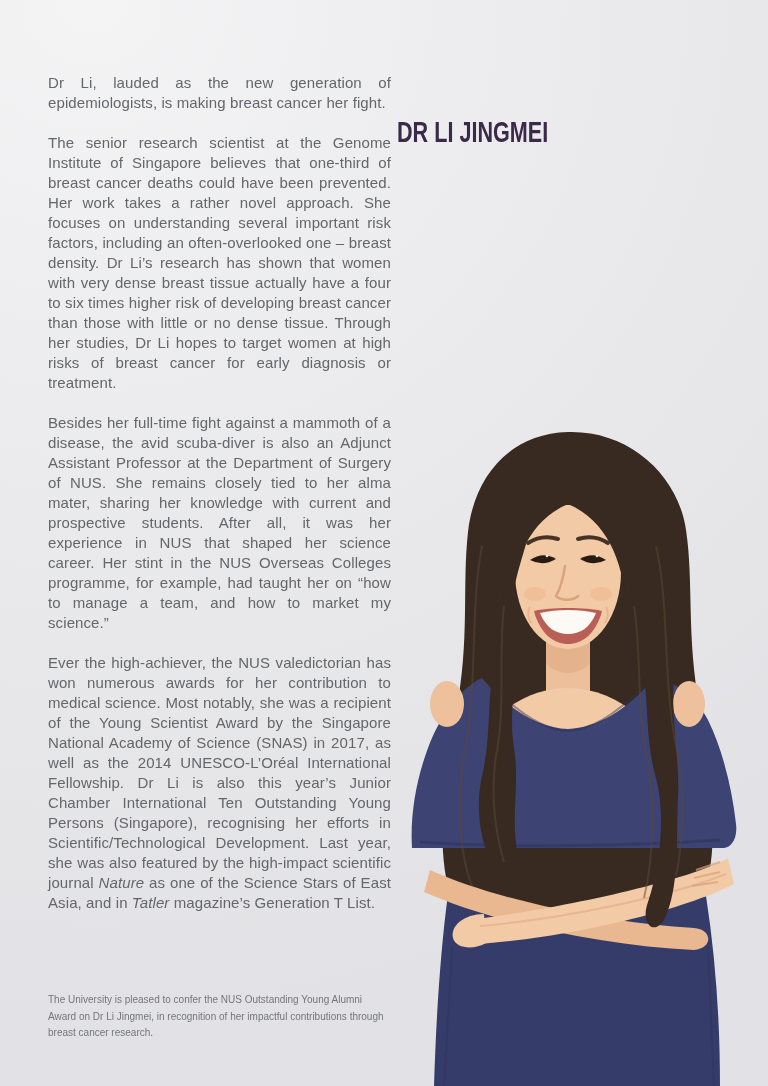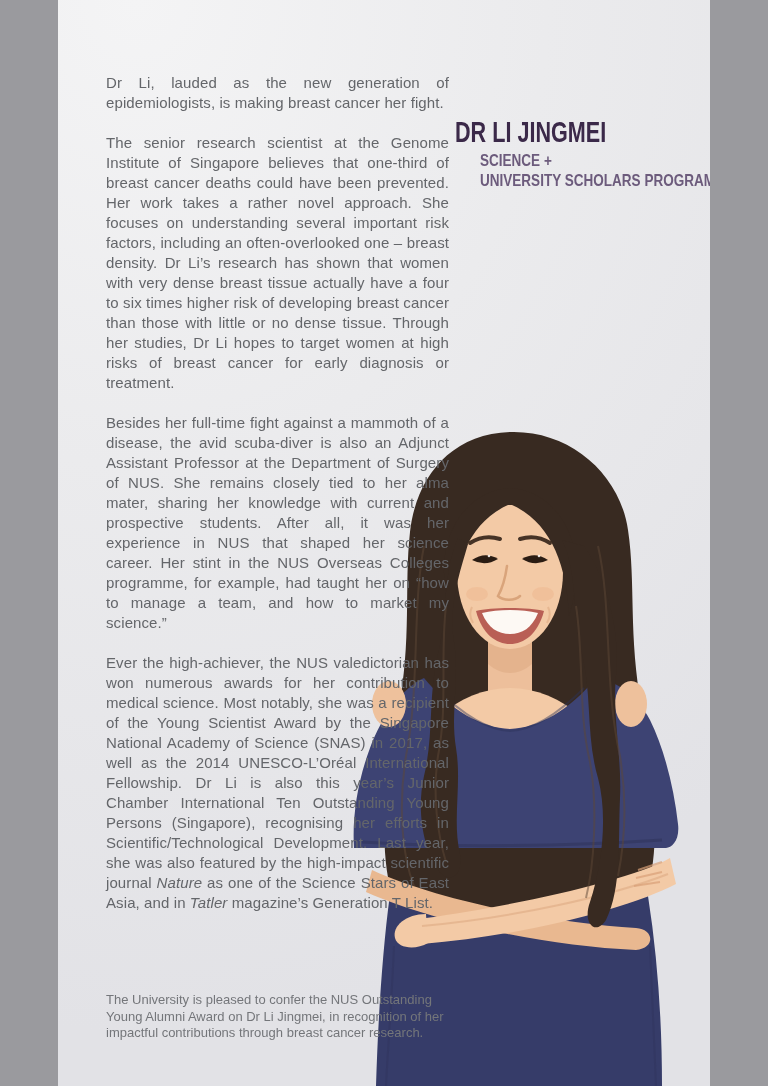--- a/index.html
+++ b/index.html
@@ -1,18 +1,18 @@
 <!DOCTYPE html>
 <html><head>
 <meta charset="utf-8">
 <style>
   html,body { margin:0; padding:0; background:#9a9a9e; }
   .page {
     position: relative;
-    width: 652px;
+    width: 768px;
     height: 1086px;
     margin: 0 auto;
     overflow: hidden;
     background: radial-gradient(140% 95% at 12% 0%, #f4f4f5 0%, #ebebed 45%, #e2e2e6 100%);
     font-family: "Liberation Sans", sans-serif;
   }
   .portrait-wrap { position:absolute; right:0; bottom:0; width:378px; height:660px; }
   .article { position:absolute; left:48px; top:73px; width:343px; }
   .para {
     margin: 0 0 20px 0;
@@ -22,21 +22,21 @@
     text-align: justify;
     letter-spacing: .1px;
   }
   .para em { }
   .footnote {
     position: absolute;
     left: 48px;
     top: 992px;
     width: 338px;
     margin: 0;
-    font-size: 13px;
+    font-size: 10px;
     line-height: 16.5px;
     color: #74767a;
   }
   .profile { position:absolute; left:397px; top:72px;margin-top:44px; }
   .profile-name {
     margin: 0;
     font-size: 30px;
     line-height: 32px;
     font-weight: bold;
     color: #3b2949;
@@ -139,19 +139,15 @@
         <p class="para"><span>The senior research scientist at the Genome Institute of Singapore believes that one-third of breast cancer deaths could have been prevented. Her work takes a rather novel approach. She focuses on understanding several important risk factors, including an often-overlooked one – breast density. Dr Li’s research has shown that women with very dense breast tissue actually have a four to six times higher risk of developing breast cancer than those with little or no dense tissue. Through her studies, Dr Li hopes to target women at high risks of breast cancer for early diagnosis or treatment.</span></p>
         <p class="para"><span>Besides her full-time fight against a mammoth of a disease, the avid scuba-diver is also an Adjunct Assistant Professor at the Department of Surgery of NUS.  She remains closely tied to her alma mater, sharing her knowledge with current and prospective students. After all, it was her experience in NUS that shaped her science career. Her stint in the NUS Overseas Colleges programme, for example, had taught her on “how to manage a team, and how to market my science.”</span></p>
         <p class="para"><span>Ever the high-achiever, the NUS valedictorian has won numerous awards for her contribution to medical science. Most notably, she was a recipient of the Young Scientist Award by the Singapore National Academy of Science (SNAS) in 2017, as well as the 2014 UNESCO-L’Oréal International Fellowship. Dr Li is also this year’s Junior Chamber International Ten Outstanding Young Persons (Singapore), recognising her efforts in Scientific/Technological Development. Last year, she was also featured by the high-impact scientific journal </span><em>Nature</em><span> as one of the Science Stars of East Asia, and in </span><em>Tatler</em><span> magazine’s Generation T List.</span></p>
       </div>
   </div>
 
   <p class="footnote">The University is pleased to confer the NUS Outstanding Young Alumni Award on Dr Li Jingmei, in recognition of her impactful contributions through breast cancer research.</p>
 
   <header class="profile">
     <h1 class="profile-name">DR LI JINGMEI</h1>
-    <div class="affiliations">
-      <div class="affil-line">SCIENCE +</div>
-      <div class="affil-line">UNIVERSITY SCHOLARS PROGRAMME '06</div>
-    </div>
   </header>
 
 </div>
 
 </body></html>

